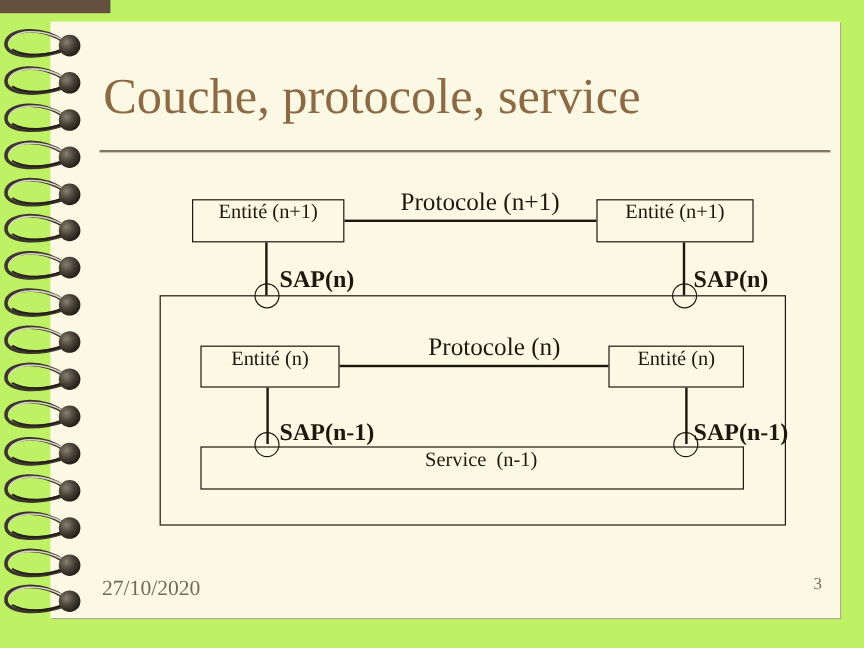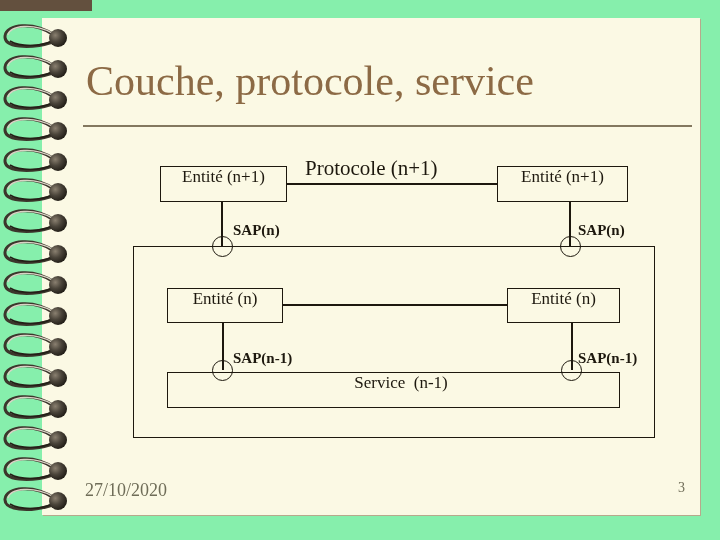--- a/index.html
+++ b/index.html
@@ -1,19 +1,19 @@
 <!DOCTYPE html>
 <html lang="fr"><head>
 <meta charset="utf-8">
 <style>
   html,body{margin:0;padding:0;}
   .slide{
     position:relative;
     width:720px;height:540px;
-    background:#86efac;
+    background:#bef264;
     overflow:hidden;
     font-family:"Liberation Serif", serif;
   }
   .cover-shadow{
     position:absolute;left:0;top:0;width:92px;height:11px;
     background:#63503E;
   }
   .page{
     position:absolute;left:42px;top:18px;width:658px;height:497px;
     background:#FBF9E4;
@@ -31,24 +31,24 @@
   }
   .diagram{position:absolute;left:0;top:0;width:720px;height:540px;color:#1D180E;}
   .box{
     position:absolute;
     border:1.5px solid #1D180E;
     box-sizing:border-box;
     display:flex;justify-content:center;
     font-size:17px;white-space:pre;
   }
   .lbl{
-    position:absolute;font-size:21px;white-space:pre;
+    position:absolute;font-size:21px;text-align:center;white-space:pre;
   }
   .sap{
-    position:absolute;font-size:15px;font-weight:700;white-space:pre;
+    position:absolute;font-size:20px;font-weight:700;white-space:pre;
   }
   .hline{position:absolute;height:1.5px;background:#1D180E;}
   .vline{position:absolute;width:1.5px;background:#1D180E;}
   .circ{
     position:absolute;width:21px;height:21px;
     border:1.3px solid #1D180E;border-radius:50%;
     box-sizing:border-box;background:transparent;
   }
   .footer-date{
     position:absolute;left:85px;top:480px;
@@ -120,20 +120,21 @@
     <div class="sap" style="left:578px;top:222px;">SAP(n)</div>
 
     <div class="box" style="left:133px;top:246px;width:522px;height:192px;"></div>
 
     <div class="circ" style="left:211.5px;top:235.5px;"></div>
     <div class="circ" style="left:559.5px;top:235.5px;"></div>
 
     <div class="box" style="left:167px;top:288px;width:116px;height:35px;">
       <span>Entité (n)</span>
     </div>
+    <div class="lbl" style="left:322px;top:277px;width:180px;">Protocole (n)</div>
     <div class="hline" style="left:283px;top:304px;width:224px;"></div>
     <div class="box" style="left:507px;top:288px;width:113px;height:35px;">
       <span>Entité (n)</span>
     </div>
 
     <div class="vline" style="left:222px;top:323px;height:47px;"></div>
     <div class="vline" style="left:571px;top:323px;height:47px;"></div>
 
     <div class="sap" style="left:233px;top:350px;">SAP(n-1)</div>
     <div class="sap" style="left:578px;top:350px;">SAP(n-1)</div>

